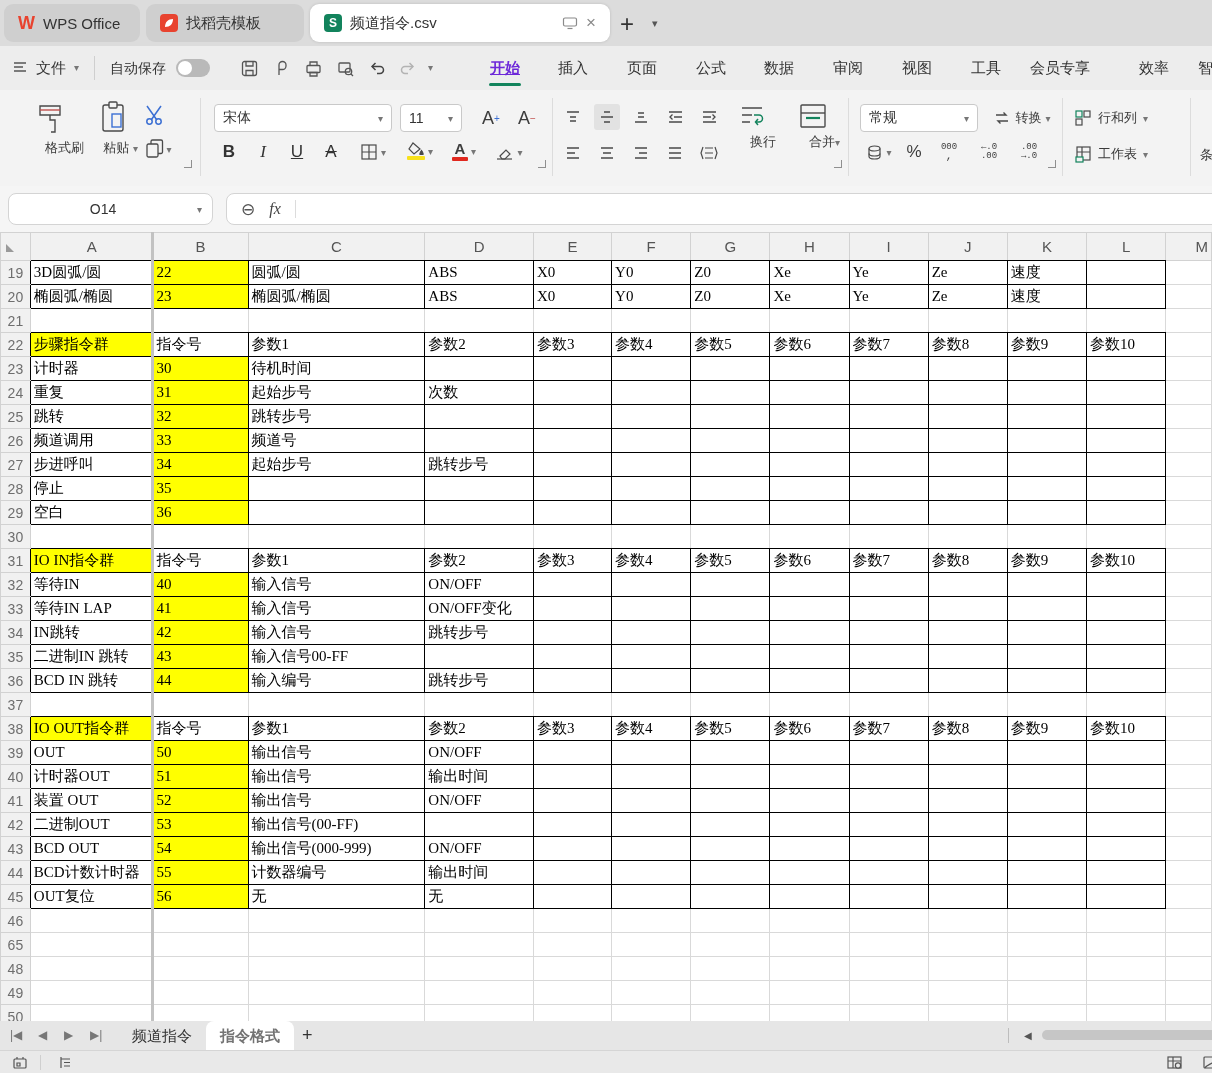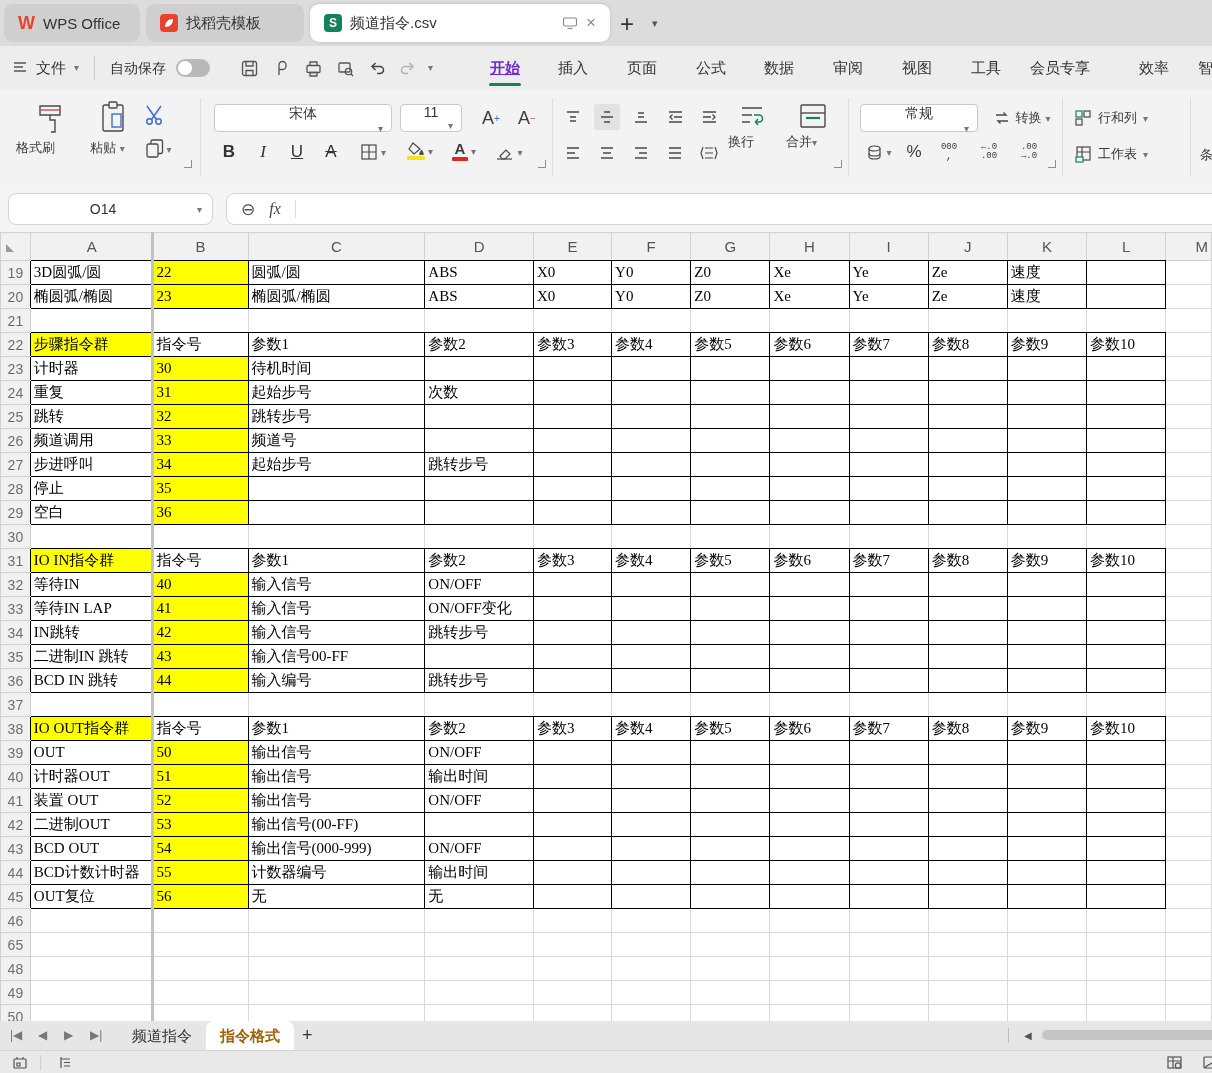--- a/index.html
+++ b/index.html
@@ -28,24 +28,24 @@
   .mi.active::after{content:"";position:absolute;left:50%;margin-left:-16px;bottom:4px;width:32px;height:3px;background:#12835c;border-radius:2px;}
   .toggle{position:absolute;left:176px;top:13px;width:34px;height:18px;border-radius:9px;background:#b9b9b9;}
   .toggle .knob{position:absolute;left:2px;top:2px;width:14px;height:14px;border-radius:50%;background:#fff;}
   .qicon{position:absolute;top:13px;width:20px;height:20px;}
   .vdiv{position:absolute;top:10px;width:1px;height:24px;background:#cfcfcf;}
   .undo{color:#444;} .redo{color:#b3b3b3;}
   
   .ribbon{position:absolute;left:0;top:90px;width:1212px;height:96px;background:#f3f3f3;border-bottom:1px solid #d6d6d6;}
   .gdiv{position:absolute;top:8px;width:1px;height:78px;background:#dcdcdc;}
   .rlabel{font-size:13px;color:#3a3a3a;}
-  .bigbtn{position:absolute;text-align:left;}
+  .bigbtn{position:absolute;text-align:right;}
   .bigbtn .rlabel{display:block;margin-top:3px;}
   .combo{position:absolute;height:28px;background:#fff;border:1px solid #c9c9c9;border-radius:4px;
-         box-sizing:border-box;display:flex;align-items:center;padding:0 8px;font-size:14px;color:#333;flex-direction:column;}
+         box-sizing:border-box;display:flex;align-items:center;padding:0 8px;font-size:14px;color:#333;}
   .combo .chev{margin-left:auto;font-size:10px;color:#777;}
   .ricon{position:absolute;display:flex;align-items:center;justify-content:center;color:#3d3d3d;}
   .chev{font-size:10px;color:#777;}
   .blet{font-size:17px;color:#333;}
   .colorbar{display:block;height:4px;margin-top:1px;border-radius:1px;}
   .sel{background:#e2e2e2;border-radius:3px;}
   .corner-exp{position:absolute;width:7px;height:7px;border-right:1px solid #8f8f8f;border-bottom:1px solid #8f8f8f;}
   .numtxt{font-size:9px;line-height:9px;color:#3d3d3d;text-align:center;font-family:"Liberation Mono","DejaVu Sans Mono",monospace;}
   
   .fbar{position:absolute;left:0;top:186px;width:1212px;height:46px;background:#f5f5f5;border-bottom:1px solid #d9d9d9;}
@@ -69,21 +69,21 @@
   tr.pre td.d{border-bottom-color:#000;}
   tr.bk td.rh{border-right-color:#000;}
   td.yl{background:#ffff00;}
   th.mth{text-indent:26px;}
   .panediv{position:absolute;left:151px;top:0;width:3px;height:789px;background:#c2c2c2;}
   .cornertri{position:absolute;left:6px;top:12px;width:0;height:0;border-bottom:8px solid #9a9a9a;border-right:8px solid transparent;}
   
   .sheetbar{position:absolute;left:0;top:1021px;width:1212px;height:29px;background:#e6e6e6;}
   .nav{position:absolute;top:0;height:29px;line-height:29px;font-size:12px;color:#777;}
   .stab{position:absolute;top:0;height:29px;line-height:29px;font-size:15px;color:#333;text-align:center;}
-  .stab.active{background:#fff;border-radius:8px 8px 0 0;color:#a16207;font-weight:bold;}
+  .stab.active{background:#fff;border-radius:8px 8px 0 0;color:#737373;font-weight:bold;}
   .hthumb{position:absolute;left:1042px;top:9px;width:178px;height:10px;border-radius:5px;background:#c6c6c6;}
   
   .statusbar{position:absolute;left:0;top:1050px;width:1212px;height:23px;background:#e9e9e9;border-top:1px solid #d5d5d5;overflow:hidden;}
   svg{display:block;}
 </style>
 </head>
 <body>
 
 <div id="app">
 

